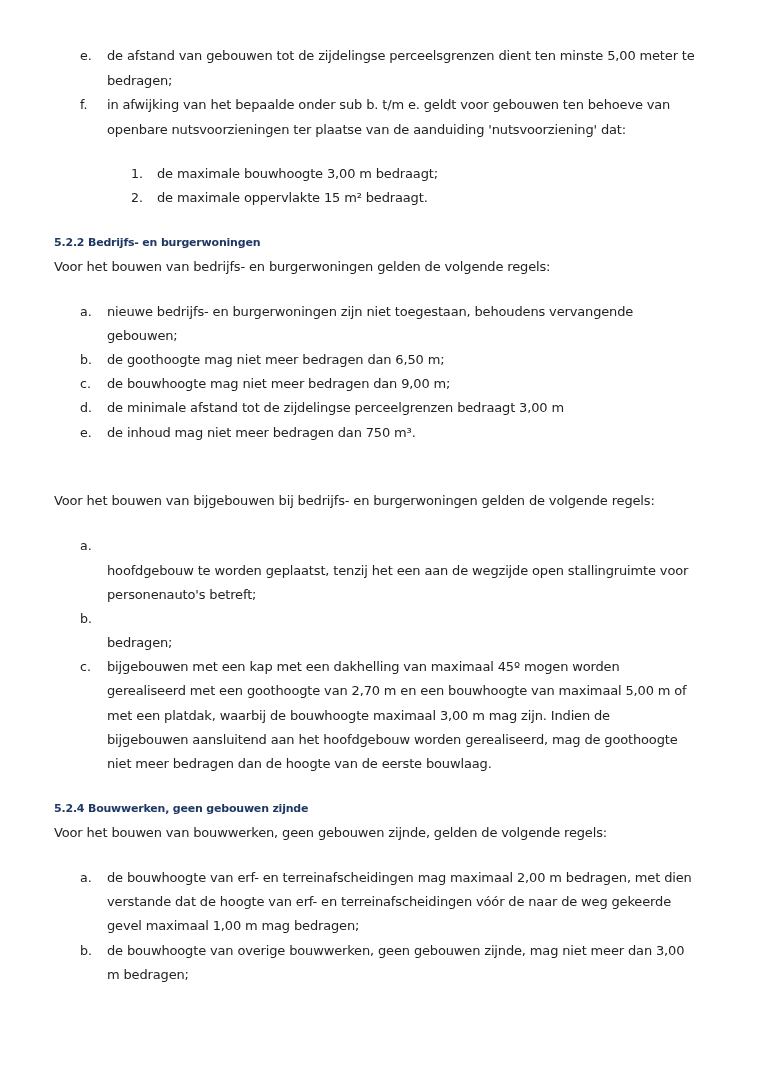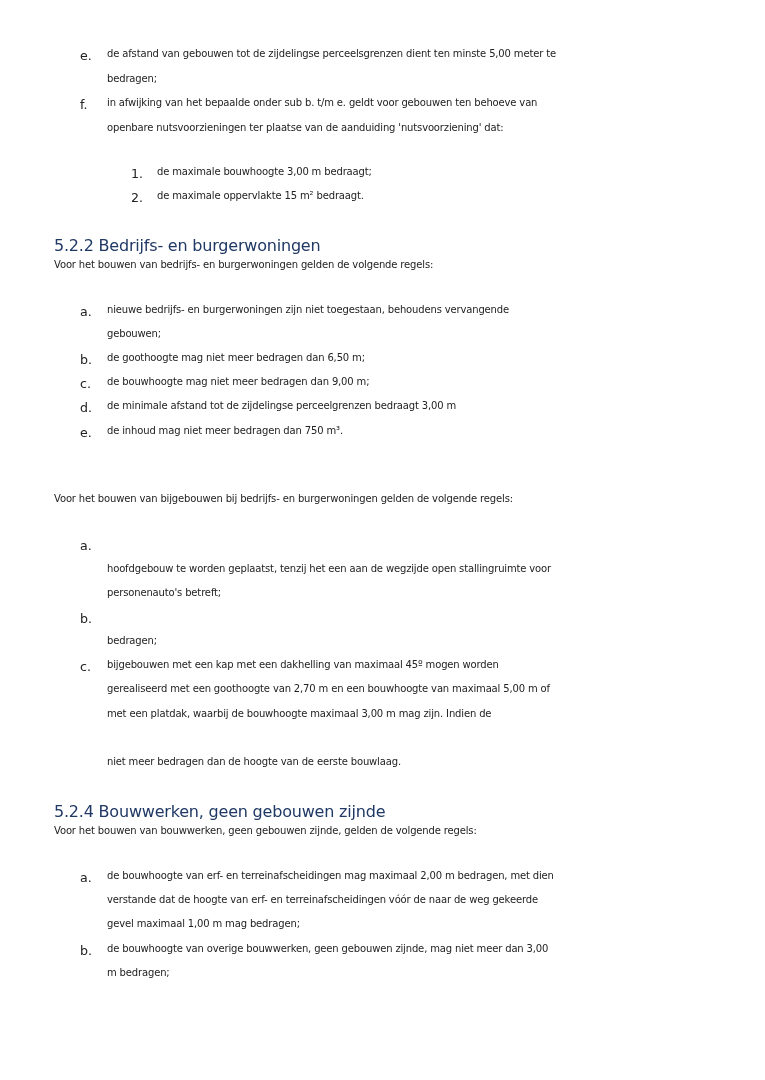--- a/index.html
+++ b/index.html
@@ -1,24 +1,24 @@
 <!DOCTYPE html>
 <html><head>
 <meta charset="utf-8">
 <style>
   html, body { margin: 0; padding: 0; background: #ffffff; }
   body {
     width: 765px; height: 1080px; position: relative; overflow: hidden;
     font-family: "DejaVu Sans", sans-serif; color: #222222;
   }
   .page { position: absolute; left: 0; top: 0; width: 765px; height: 1080px; }
-  .line { position: absolute; font-size: 10px; white-space: nowrap; letter-spacing: -0.15px; }
+  .line { position: absolute; font-size: 13px; white-space: nowrap; letter-spacing: -0.15px; }
   .marker { position: absolute; font-size: 12.6px; }
   .heading {
-    position: absolute; font-size: 16px; font-weight: normal; color: #1f3864;
+    position: absolute; font-size: 11px; font-weight: bold; color: #1f3864;
     white-space: nowrap; letter-spacing: -0.2px;
   }
 </style>
 </head>
 <body>
 
 <div class="page">
 
   <span class="marker" style="left:80px;top:48px">e.</span>
   <span class="line" style="left:107px;top:48px">de afstand van gebouwen tot de zijdelingse perceelsgrenzen dient ten minste 5,00 meter te</span>
@@ -54,20 +54,21 @@
   <span class="line" style="left:107px;top:563px">hoofdgebouw te worden geplaatst, tenzij het een aan de wegzijde open stallingruimte voor</span>
   <span class="line" style="left:107px;top:587px">personenauto's betreft;</span>
 
   <span class="marker" style="left:80px;top:611px">b.</span>
   <span class="line" style="left:107px;top:635px">bedragen;</span>
 
   <span class="marker" style="left:80px;top:659px">c.</span>
   <span class="line" style="left:107px;top:659px">bijgebouwen met een kap met een dakhelling van maximaal 45º mogen worden</span>
   <span class="line" style="left:107px;top:683px">gerealiseerd met een goothoogte van 2,70 m en een bouwhoogte van maximaal 5,00 m of</span>
   <span class="line" style="left:107px;top:708px">met een platdak, waarbij de bouwhoogte maximaal 3,00 m mag zijn. Indien de</span>
+  <span class="line" style="left:107px;top:732px">bijgebouwen aansluitend aan het hoofdgebouw worden gerealiseerd, mag de goothoogte</span>
   <span class="line" style="left:107px;top:756px">niet meer bedragen dan de hoogte van de eerste bouwlaag.</span>
 
   <span class="heading" style="left:54px;top:802px">5.2.4 Bouwwerken, geen gebouwen zijnde</span>
   <span class="line" style="left:54px;top:825px">Voor het bouwen van bouwwerken, geen gebouwen zijnde, gelden de volgende regels:</span>
 
   <span class="marker" style="left:80px;top:870px">a.</span>
   <span class="line" style="left:107px;top:870px">de bouwhoogte van erf- en terreinafscheidingen mag maximaal 2,00 m bedragen, met dien</span>
   <span class="line" style="left:107px;top:894px">verstande dat de hoogte van erf- en terreinafscheidingen vóór de naar de weg gekeerde</span>
   <span class="line" style="left:107px;top:918px">gevel maximaal 1,00 m mag bedragen;</span>
 

